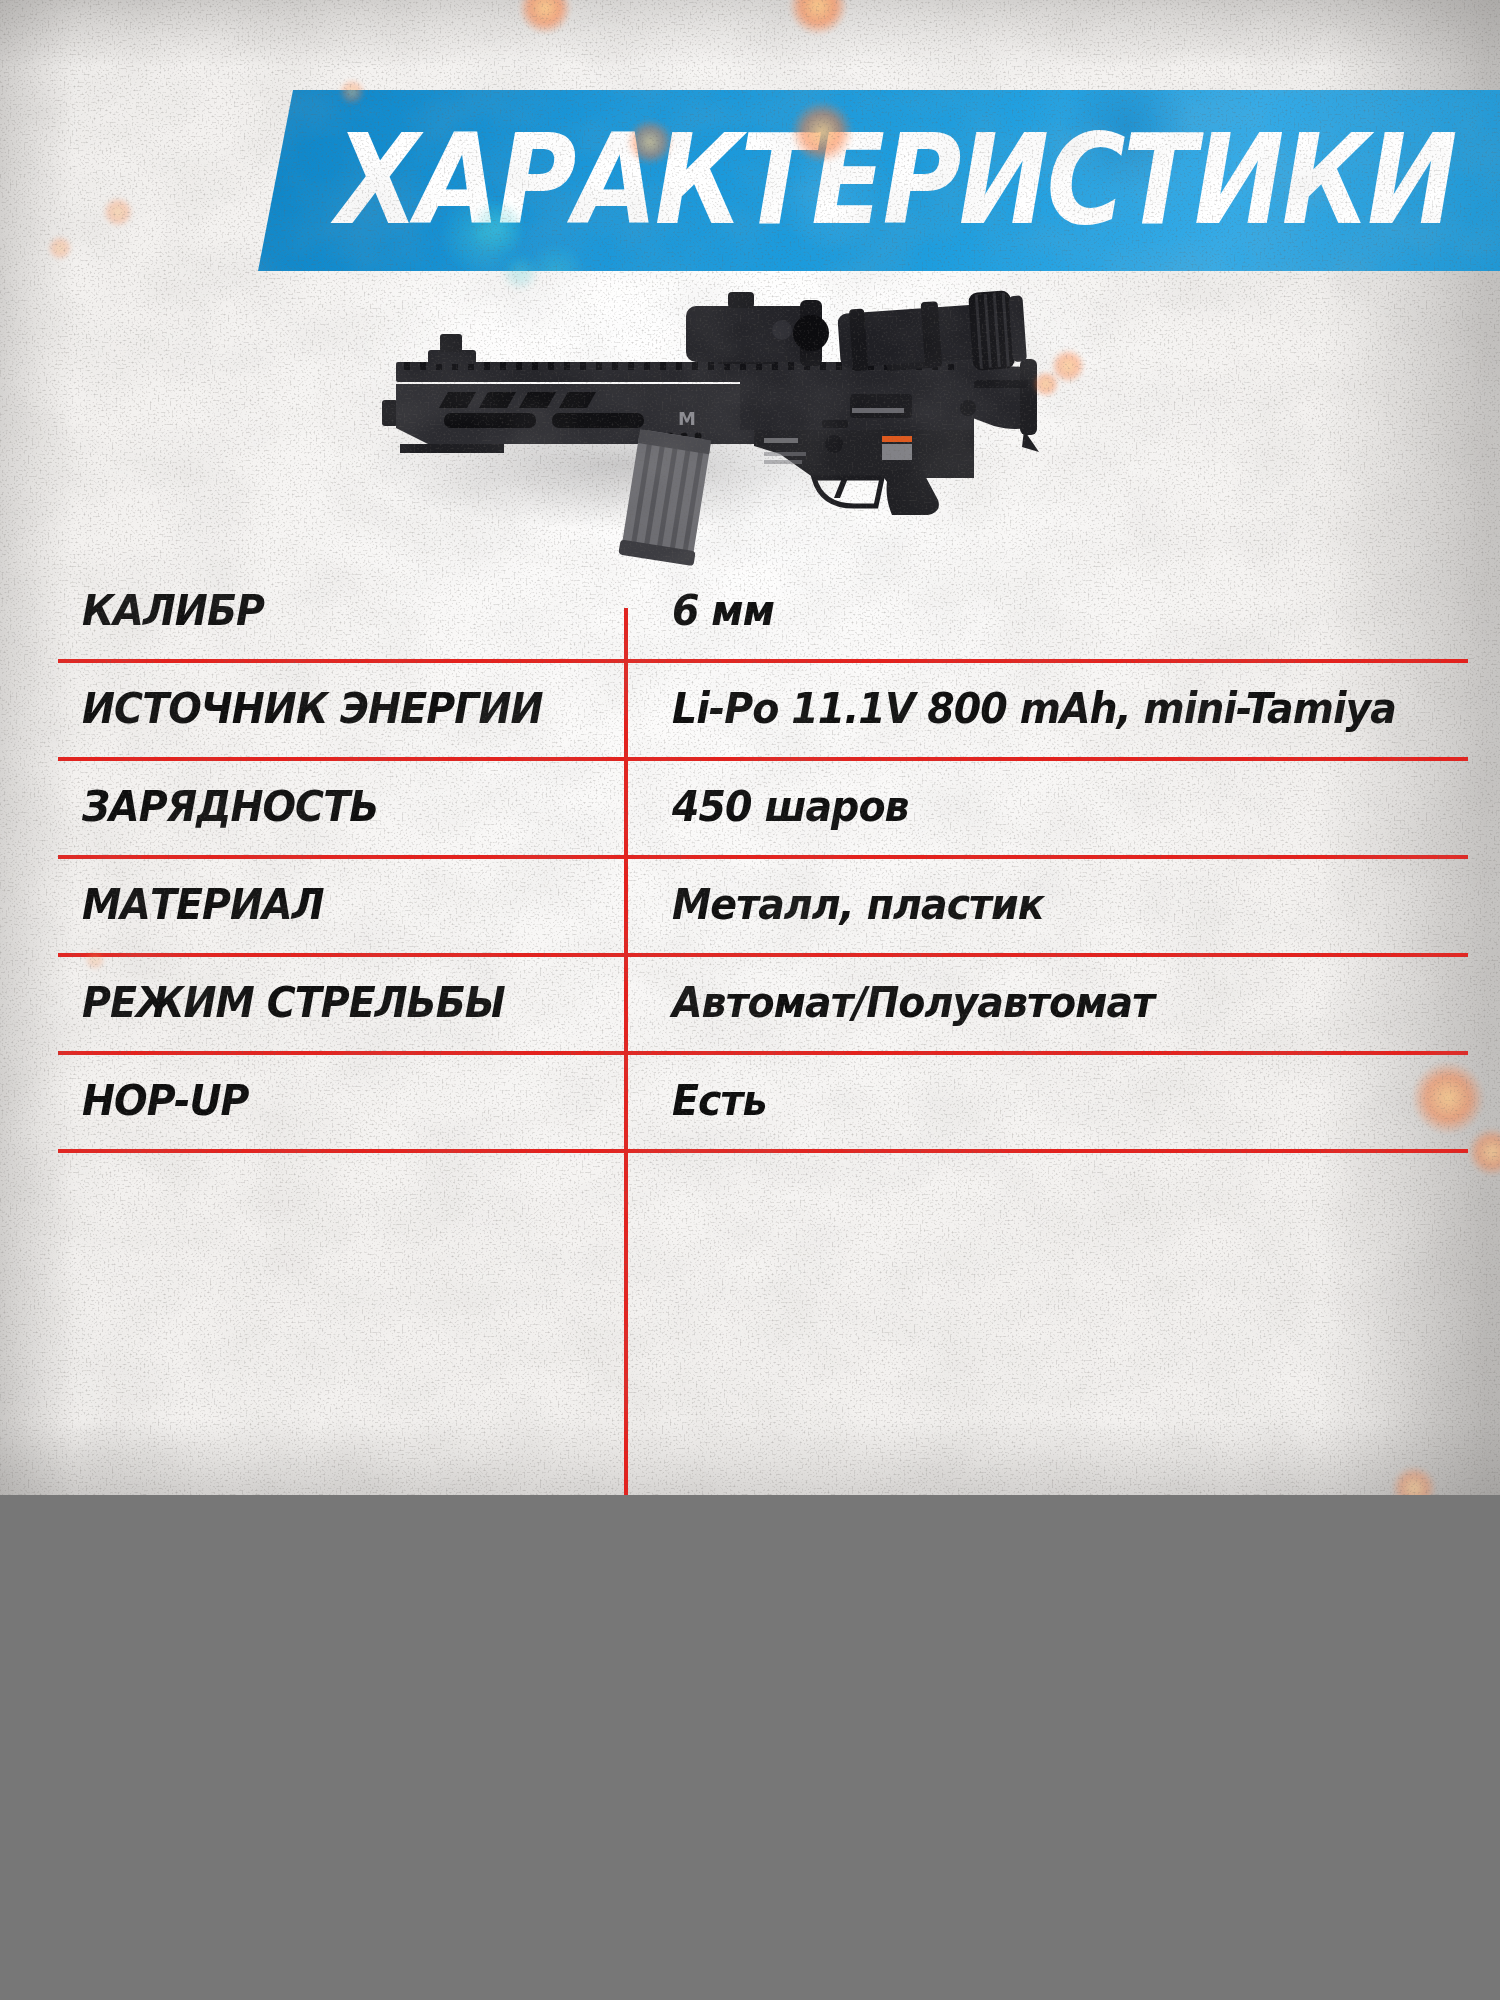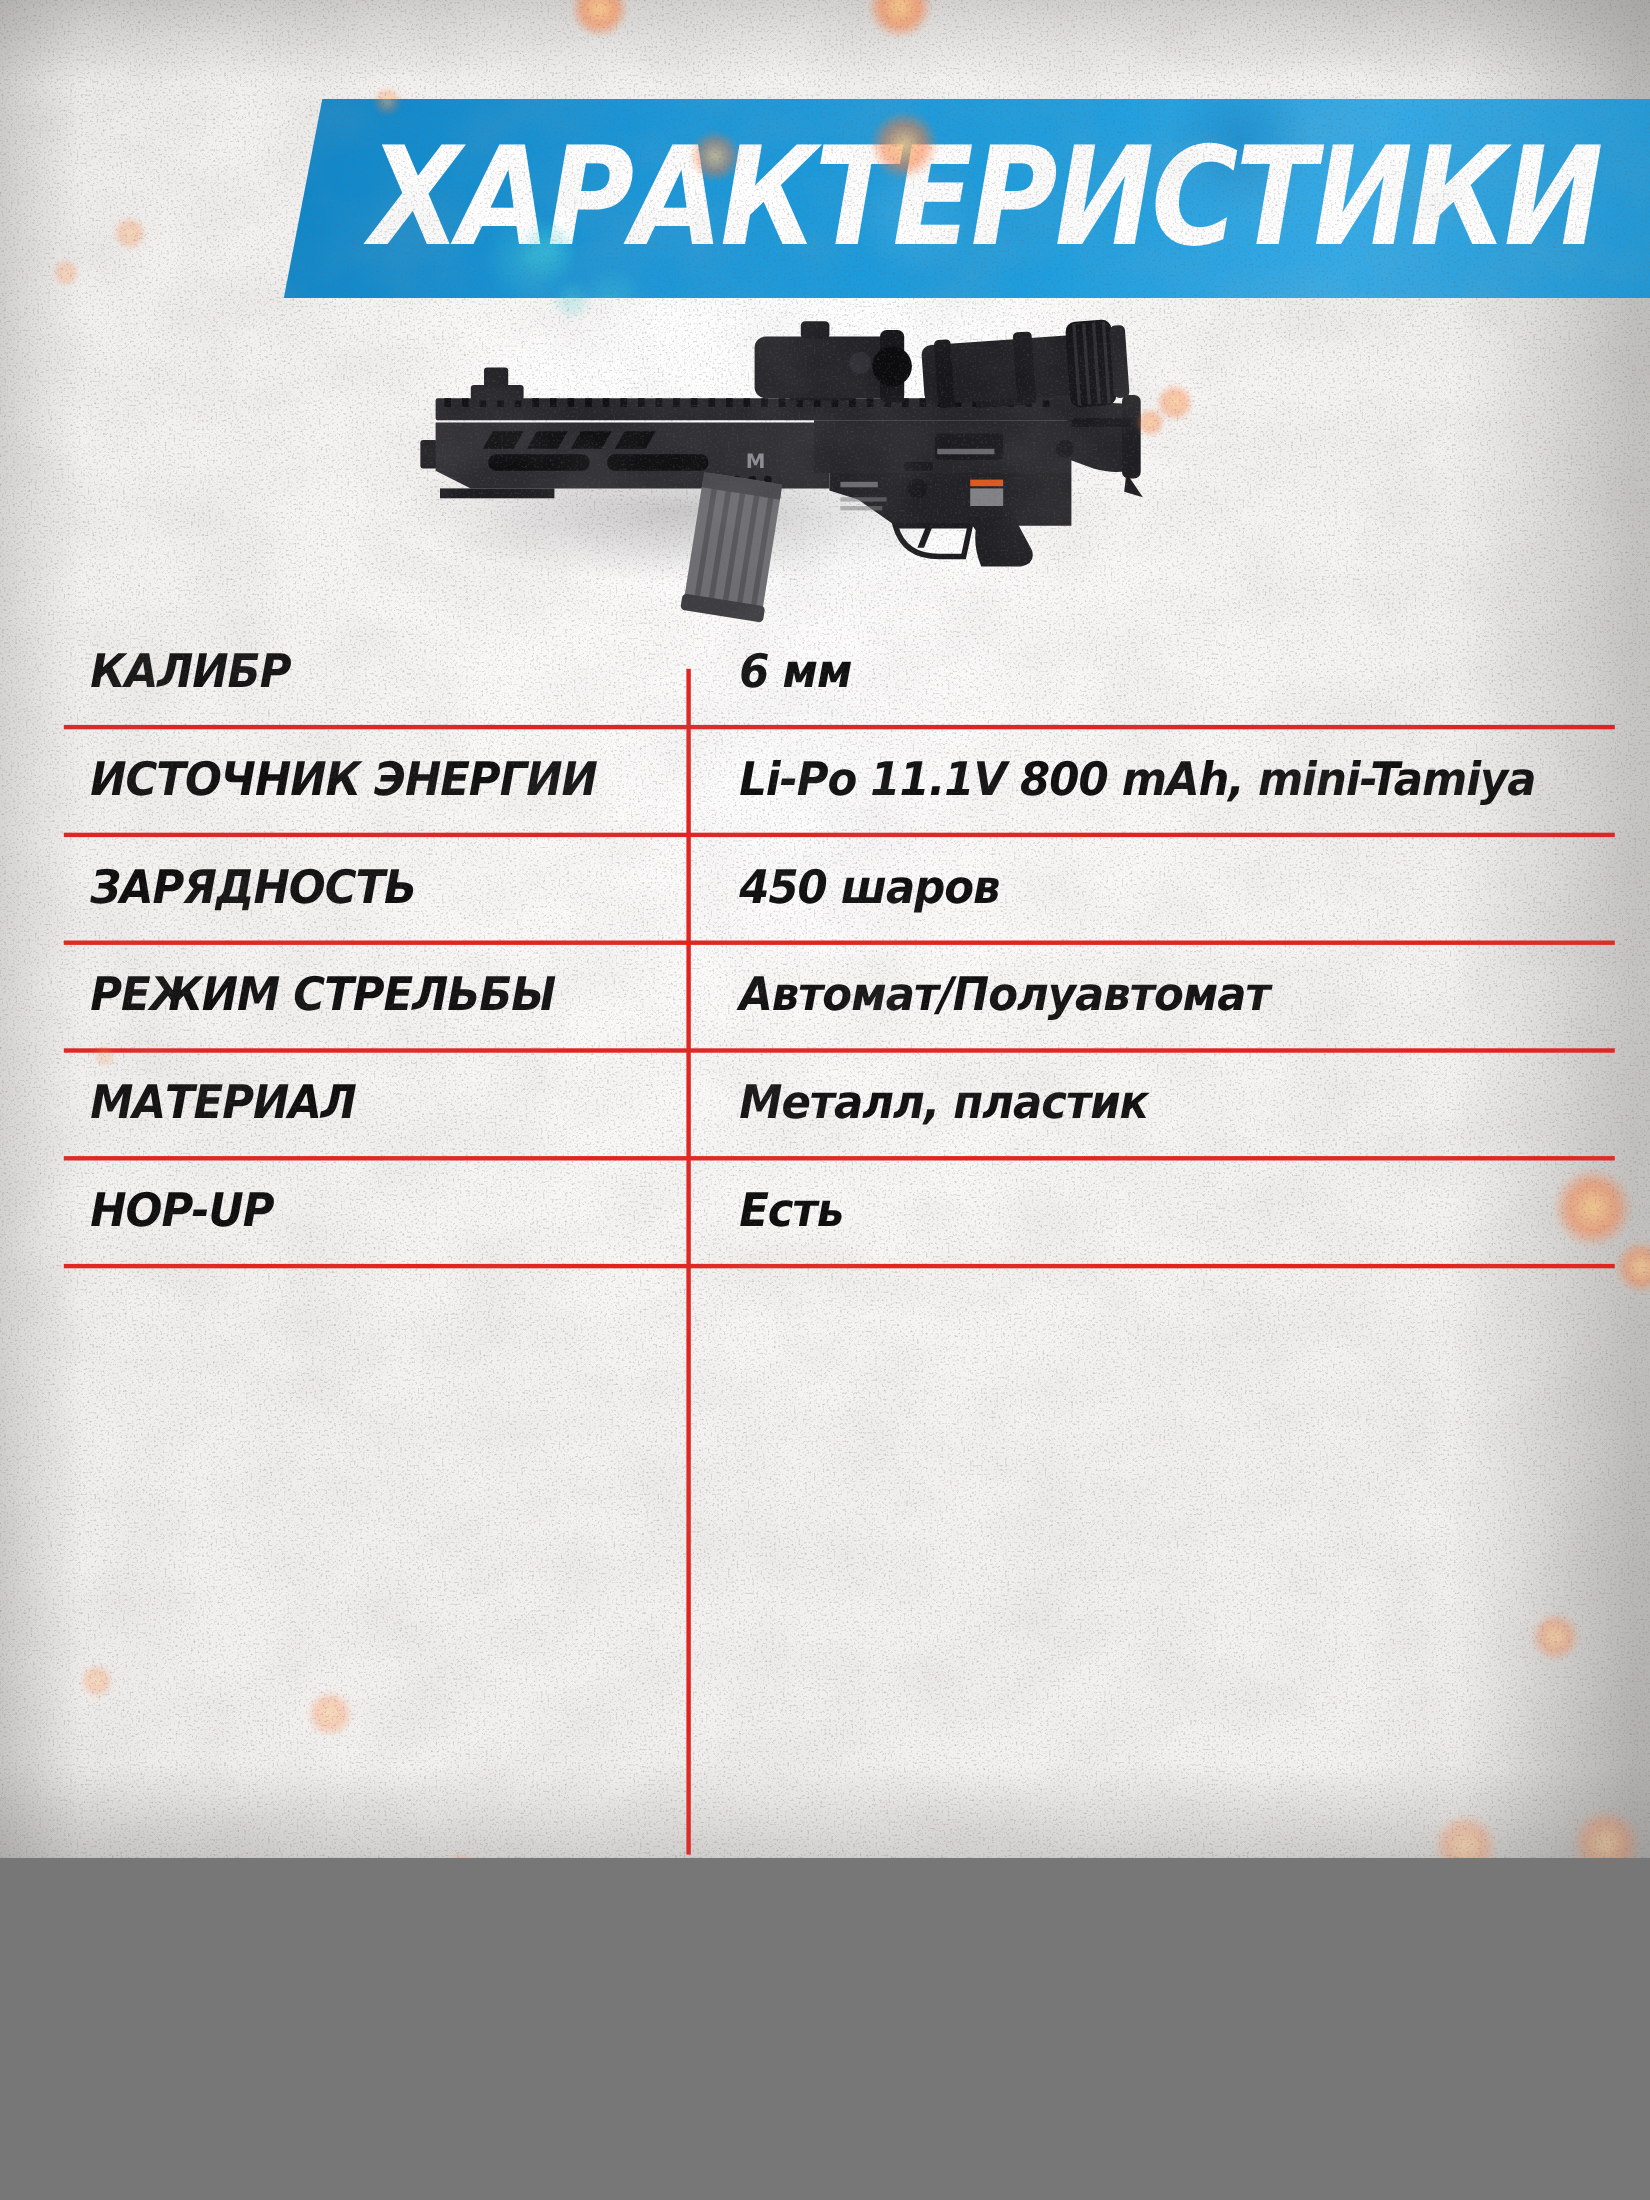--- a/index.html
+++ b/index.html
@@ -1,17 +1,17 @@
 <!DOCTYPE html>
 <html><head>
 <meta charset="utf-8">
 <style>
   html,body{margin:0;padding:0;background:#777;}
   *{box-sizing:border-box;}
-  .page{position:relative;width:1500px;height:1689px;overflow:hidden;
+  .page{position:relative;width:1500px;height:1495px;overflow:hidden;
         font-family:"DejaVu Sans","Liberation Sans",sans-serif;
         background:
           radial-gradient(ellipse 1150px 1350px at 48% 42%, rgba(255,255,255,.85) 0%, rgba(244,242,240,.4) 55%, rgba(200,198,196,0) 100%),
           linear-gradient(180deg, rgba(146,144,142,.55) 0%, rgba(146,144,142,0) 4.5%, rgba(146,144,142,0) 95%, rgba(140,138,136,.4) 100%),
           linear-gradient(90deg, rgba(128,126,124,.35) 0%, rgba(128,126,124,0) 5%, rgba(128,126,124,0) 88%, rgba(105,103,101,.45) 99%),
           radial-gradient(ellipse 1400px 1800px at 50% 50%, #f2f0ee 55%, #dcdad8 85%, #c2c0be 100%);}
   .noise-overlay{position:absolute;left:0;top:0;width:1500px;height:2000px;z-index:30;pointer-events:none;}
   
   .banner{position:absolute;left:258px;top:90px;width:1242px;height:181px;z-index:5;
           clip-path:polygon(35px 0,100% 0,100% 100%,0 100%);
@@ -221,27 +221,27 @@
       </div>
 
       <div class="spec-row">
         <div class="spec-label">ЗАРЯДНОСТЬ</div>
         <div class="spec-value">450 шаров</div>
       </div>
 
 
 
       <div class="spec-row">
+        <div class="spec-label">МАТЕРИАЛ</div>
+        <div class="spec-value">Металл, пластик</div>
+      </div>
+
+      <div class="spec-row">
         <div class="spec-label">РЕЖИМ СТРЕЛЬБЫ</div>
         <div class="spec-value">Автомат/Полуавтомат</div>
-      </div>
-
-      <div class="spec-row">
-        <div class="spec-label">МАТЕРИАЛ</div>
-        <div class="spec-value">Металл, пластик</div>
       </div>
 
       <div class="spec-row">
         <div class="spec-label">HOP-UP</div>
         <div class="spec-value">Есть</div>
       </div>
     </div>
 
   <svg class="logo-emblem" width="140" height="150" viewBox="0 0 140 150">
     <g>

